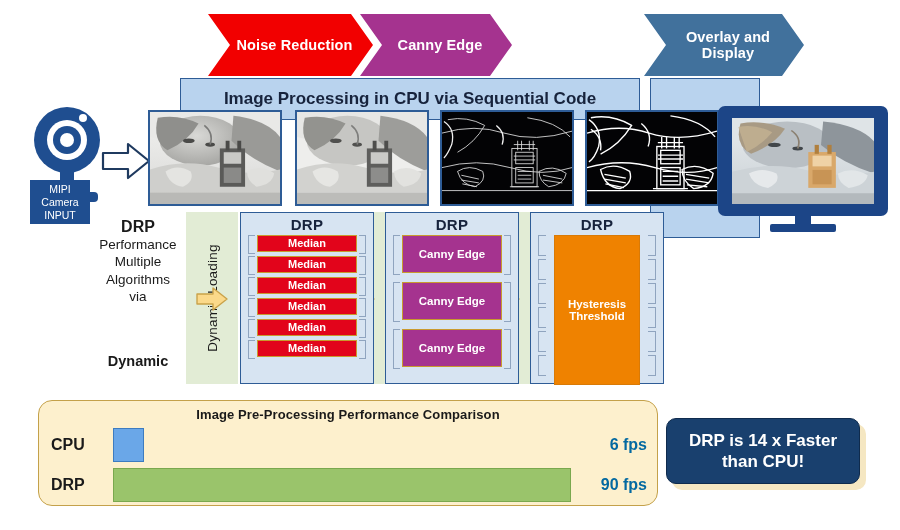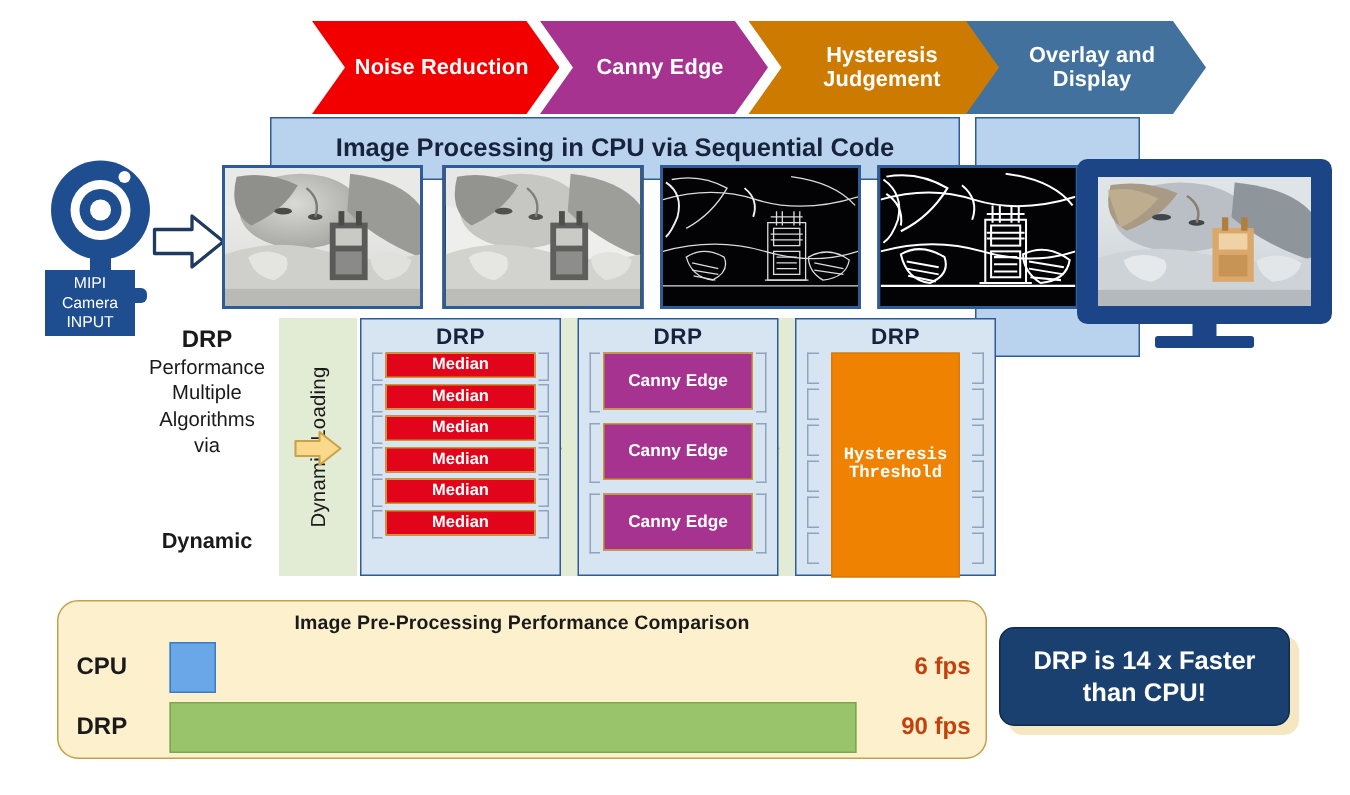--- a/index.html
+++ b/index.html
@@ -130,21 +130,21 @@
   .bracket-l{left:0;border-left:1.4px solid #8fa4bf;}
   .bracket-r{right:0;border-right:1.4px solid #8fa4bf;}
 
   .tile{
     margin:0 9px;box-sizing:border-box;
     display:flex;align-items:center;justify-content:center;
     color:#ffffff;font-weight:bold;text-align:center;line-height:1.08;
   }
   .tile-median{height:17px;font-size:11px;background:#e2041b;border:1.6px solid #c99a2e;}
   .tile-canny{height:38px;font-size:11.5px;background:#a5338f;border:1.8px solid #c99a2e;}
-  .tile-hyst{height:150px;font-size:11.5px;background:#ef8200;border:1.2px solid #d97a06;font-family:Liberation Mono, monospace;}
+  .tile-hyst{height:150px;font-size:11.5px;background:#ef8200;border:1.2px solid #d97a06;}
 
   .slot-median{height:19px;}
   .slot-canny{height:40px;margin-bottom:7px;}
 
   
   #hyst-wrap{position:relative;height:152px;padding:0 7px;}
   .hbrackets{position:absolute;left:0;right:0;top:0;bottom:0;}
   .hbrk{position:absolute;width:7px;height:19px;}
   .hbrk.l{left:0;border-left:1.4px solid #8fa4bf;border-top:1.4px solid #8fa4bf;border-bottom:1.4px solid #8fa4bf;}
   .hbrk.r{right:0;border-right:1.4px solid #8fa4bf;border-top:1.4px solid #8fa4bf;border-bottom:1.4px solid #8fa4bf;}
@@ -157,21 +157,21 @@
   #perf-title{
     text-align:center;font-size:13px;font-weight:bold;color:#1a1a1a;
     padding-top:6px;letter-spacing:.1px;
   }
   .bar-row{display:flex;align-items:center;margin-top:6px;padding-left:12px;}
   .bar-label{width:62px;font-size:16px;font-weight:bold;color:#1a1a1a;text-align:left;}
   .bar-track{flex:1;position:relative;height:34px;}
   .bar{position:absolute;left:0;top:0;height:34px;box-sizing:border-box;}
   .bar-cpu{background:#6aa7e8;border:1.4px solid #3d7cc0;}
   .bar-drp{background:#9ac46b;border:1.4px solid #7aa84e;}
-  .bar-val{width:76px;text-align:right;font-size:16px;font-weight:bold;color:#c2410c;padding-right:10px;}
+  .bar-val{width:76px;text-align:right;font-size:16px;font-weight:bold;color:#0369a1;padding-right:10px;}
 
   
   #callout{
     left:666px;top:418px;width:194px;height:66px;
     background:#19406e;border:1.6px solid #0f2b4d;border-radius:10px;box-sizing:border-box;
     display:flex;align-items:center;justify-content:center;
     color:#ffffff;font-weight:bold;font-size:17px;line-height:1.25;text-align:center;
   }
   #callout-shadow{
     left:672px;top:424px;width:194px;height:66px;
@@ -183,23 +183,20 @@
 
 <div class="abs" id="cpu-col"></div>
 <div class="abs" id="cpu-col-inner"></div>
 
 <div class="abs" id="pipeline">
   <div class="chev first" style="left:0px;width:165px;background:#f20000;">
     <span>Noise Reduction</span>
   </div>
   <div class="chev" style="left:152px;width:152px;background:#a5338f;">
     <span>Canny Edge</span>
-  </div>
-  <div class="chev" style="left:291px;width:170px;background:#cc7a00;">
-    <span>Hysteresis Judgement</span>
   </div>
   <div class="chev" style="left:436px;width:160px;background:#41719c;">
     <span>Overlay and Display</span>
   </div>
 </div>
 
 <div class="abs" id="cpuband">
   <div class="t">Image Processing in CPU via Sequential Code</div>
 </div>
 <div class="abs" id="cpubox-top">

